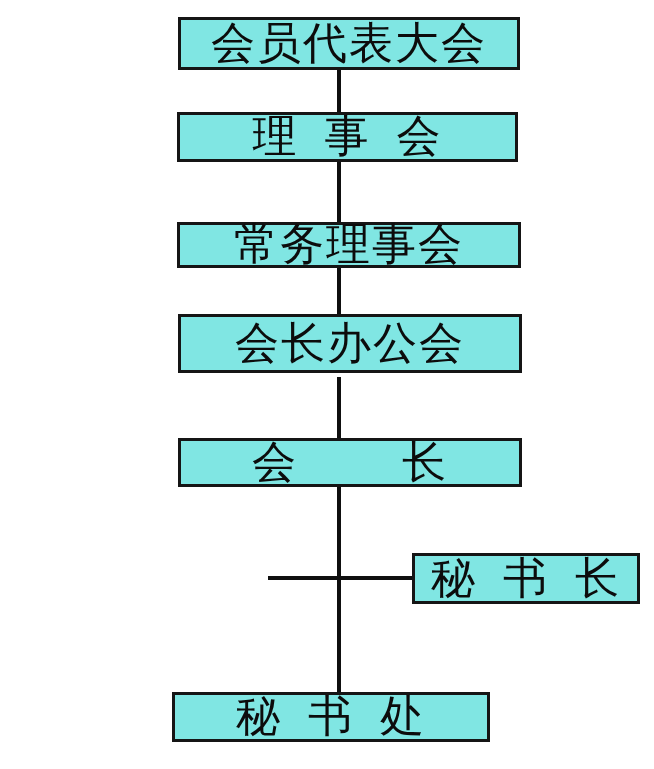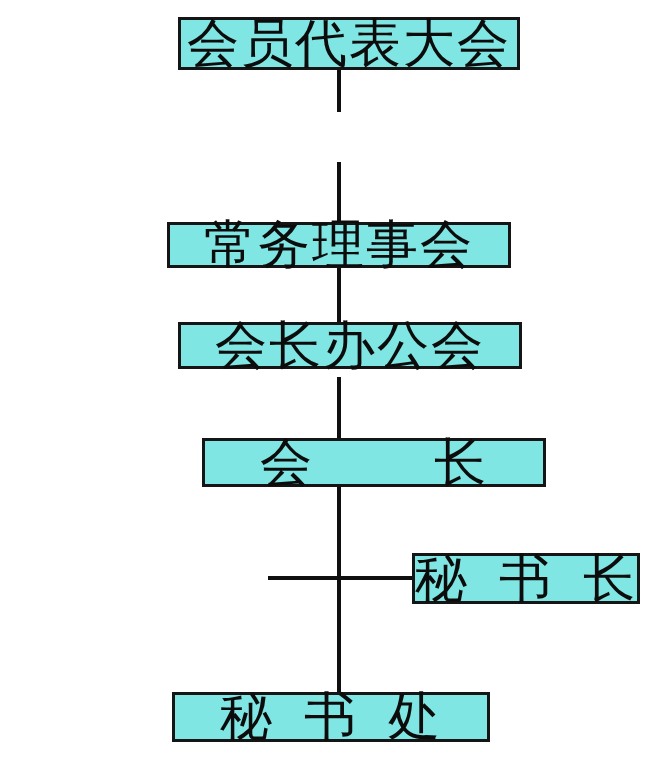--- a/index.html
+++ b/index.html
@@ -16,36 +16,36 @@
     overflow: hidden;
   }
   .node {
     position: absolute;
     background: #80e6e3;
     border: 3px solid #151515;
     box-sizing: border-box;
     display: flex;
     align-items: center;
     justify-content: center;
-    font-size: 52px;
+    font-size: 44px;
     line-height: 1;
     letter-spacing: 2px;
     color: #0c0c0c;
     white-space: pre;
   }
   .line {
     position: absolute;
     background: #0f0f0f;
   }
   
   .n0 { left: 178px; top: 17px;  width: 342px; height: 53px; }
   .n1 { left: 177px; top: 112px; width: 341px; height: 50px; }
-  .n2 { left: 167px; top: 222px; width: 344px; height: 46px; }
-  .n3 { left: 178px; top: 322px; width: 344px; height: 47px; }
-  .n4 { left: 178px; top: 438px; width: 344px; height: 49px; margin-left: 24px; }
+  .n2 { left: 177px; top: 222px; width: 344px; height: 46px; }
+  .n3 { left: 178px; top: 314px; width: 344px; height: 59px; }
+  .n4 { left: 178px; top: 438px; width: 344px; height: 49px; }
   .n5 { left: 42px;  top: 555px; width: 226px; height: 49px; }
   .n6 { left: 412px; top: 553px; width: 228px; height: 51px; }
   .n7 { left: 172px; top: 692px; width: 318px; height: 50px; }
   
   .v1 { left: 337px; top: 70px;  width: 4px; height: 42px;  }
   .v2 { left: 337px; top: 162px; width: 4px; height: 60px;  }
   .v3 { left: 337px; top: 268px; width: 4px; height: 62px;  }
   .v4 { left: 337px; top: 377px; width: 4px; height: 61px;  }
   .v5 { left: 337px; top: 487px; width: 4px; height: 213px; }
   .h1 { left: 268px; top: 576px; width: 144px; height: 4px; }
@@ -58,20 +58,23 @@
   <div class="line v1"></div>
   <div class="line v2"></div>
   <div class="line v3"></div>
   <div class="line v4"></div>
   <div class="line v5"></div>
   <div class="line h1"></div>
 
   <div class="node n0">
     <span>会员代表大会</span>
   </div>
+  <div class="node n1">
+    <span>理  事  会</span>
+  </div>
   <div class="node n2">
     <span>常务理事会</span>
   </div>
   <div class="node n3">
     <span>会长办公会</span>
   </div>
   <div class="node n4">
     <span>会        长</span>
   </div>
   <div class="node n6">

